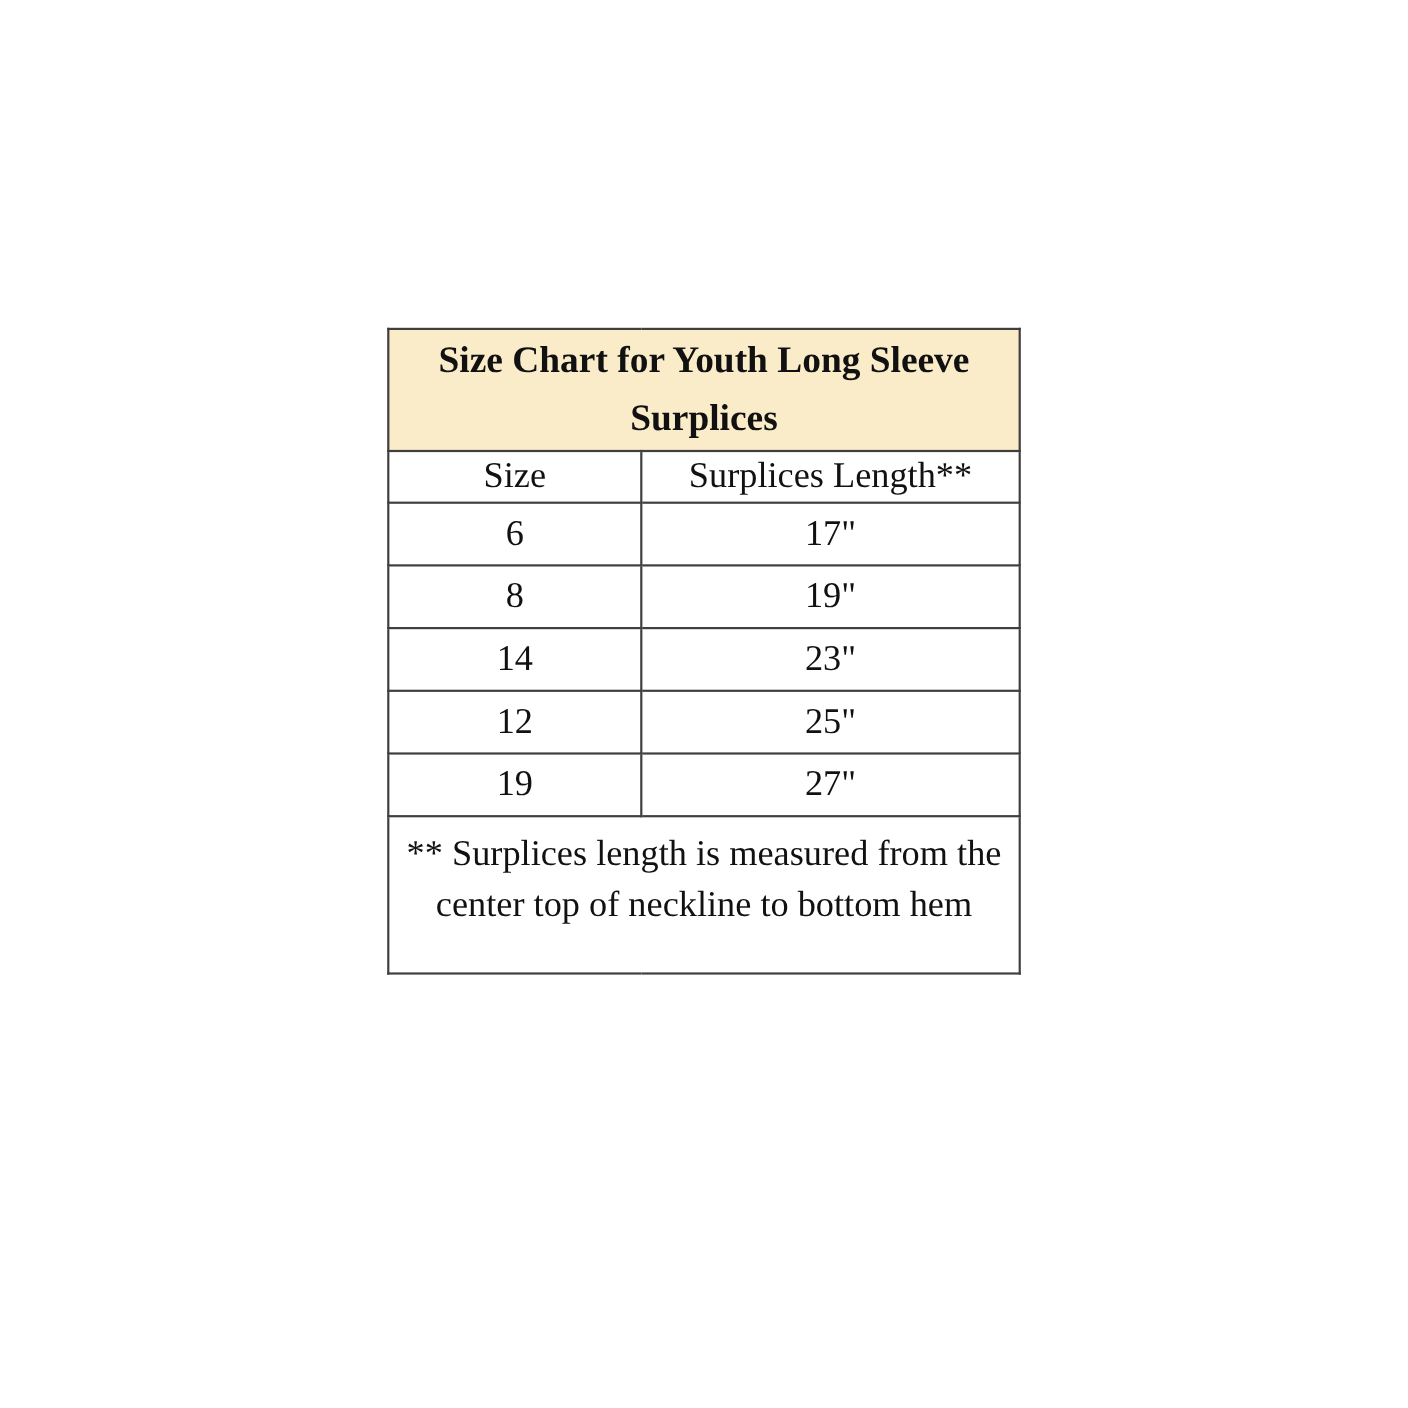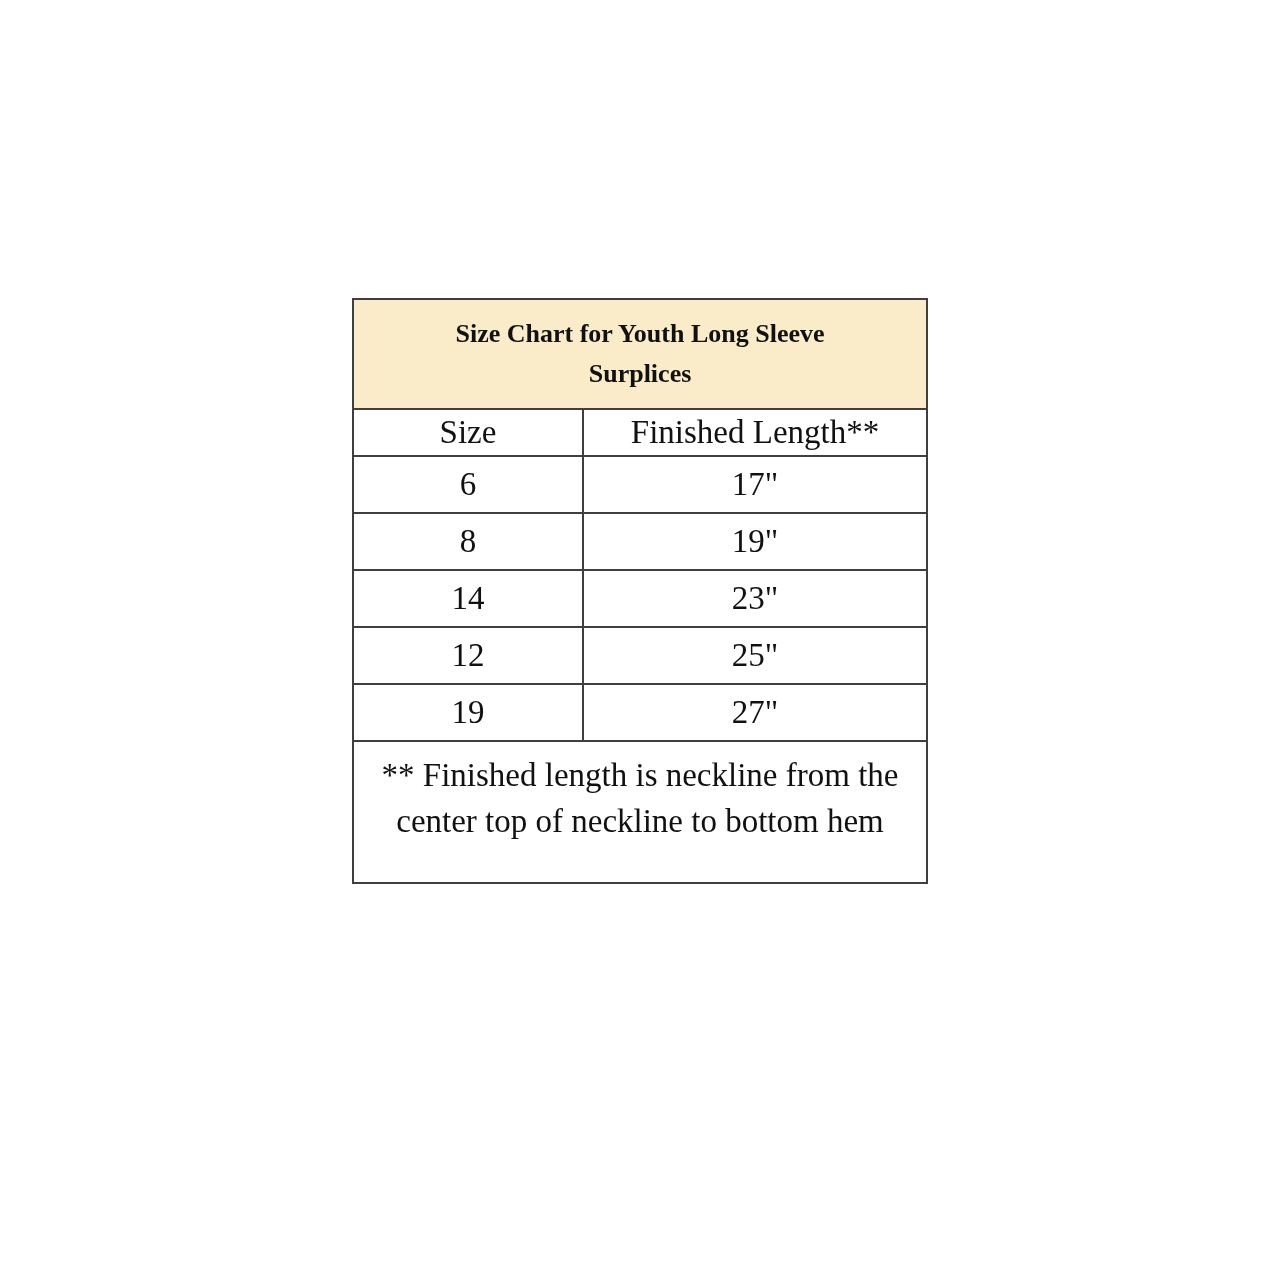--- a/index.html
+++ b/index.html
@@ -27,21 +27,21 @@
   }
   table.size-chart td {
     border: 2px solid #3f3f3f;
     text-align: center;
     vertical-align: middle;
   }
   td.title-cell {
     background: #faecc8;
     height: 110px;
     font-weight: bold;
-    font-size: 26px;
+    font-size: 34px;
     line-height: 1.55;
     padding: 2px 6px;
   }
   td.header-cell {
     height: 47px;
     font-size: 33px;
     line-height: 1.3;
   }
   td.data-cell {
     height: 57px;
@@ -67,21 +67,21 @@
     </colgroup>
     <tbody>
       <tr>
         <td class="title-cell" colspan="2">
           <div>Size Chart for Youth Long Sleeve</div>
           <div>Surplices</div>
         </td>
       </tr>
       <tr>
         <td class="header-cell">Size</td>
-        <td class="header-cell">Finished Length**</td>
+        <td class="header-cell">Surplices Length**</td>
       </tr>
       <tr>
         <td class="data-cell">6</td>
         <td class="data-cell">17"</td>
       </tr>
       <tr>
         <td class="data-cell">8</td>
         <td class="data-cell">19"</td>
       </tr>
       <tr>
@@ -91,19 +91,19 @@
       <tr>
         <td class="data-cell">12</td>
         <td class="data-cell">25"</td>
       </tr>
       <tr>
         <td class="data-cell">19</td>
         <td class="data-cell">27"</td>
       </tr>
       <tr>
         <td class="footnote-cell" colspan="2">
-          <div>** Finished length is neckline from the</div>
+          <div>** Surplices length is measured from the</div>
           <div>center top of neckline to bottom hem</div>
         </td>
       </tr>
     </tbody>
   </table>
 </div>
 
 </body></html>

